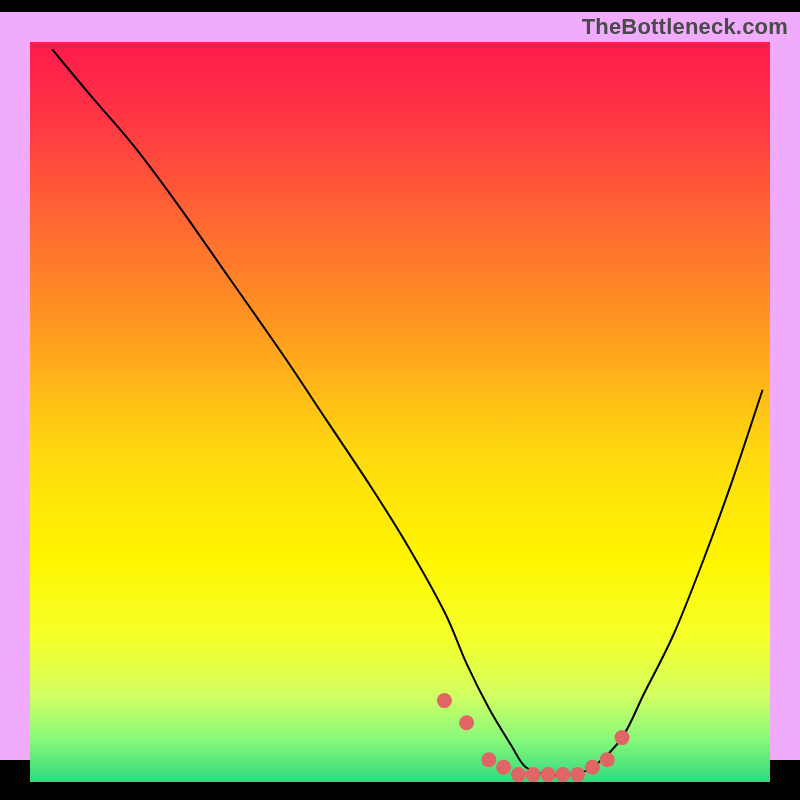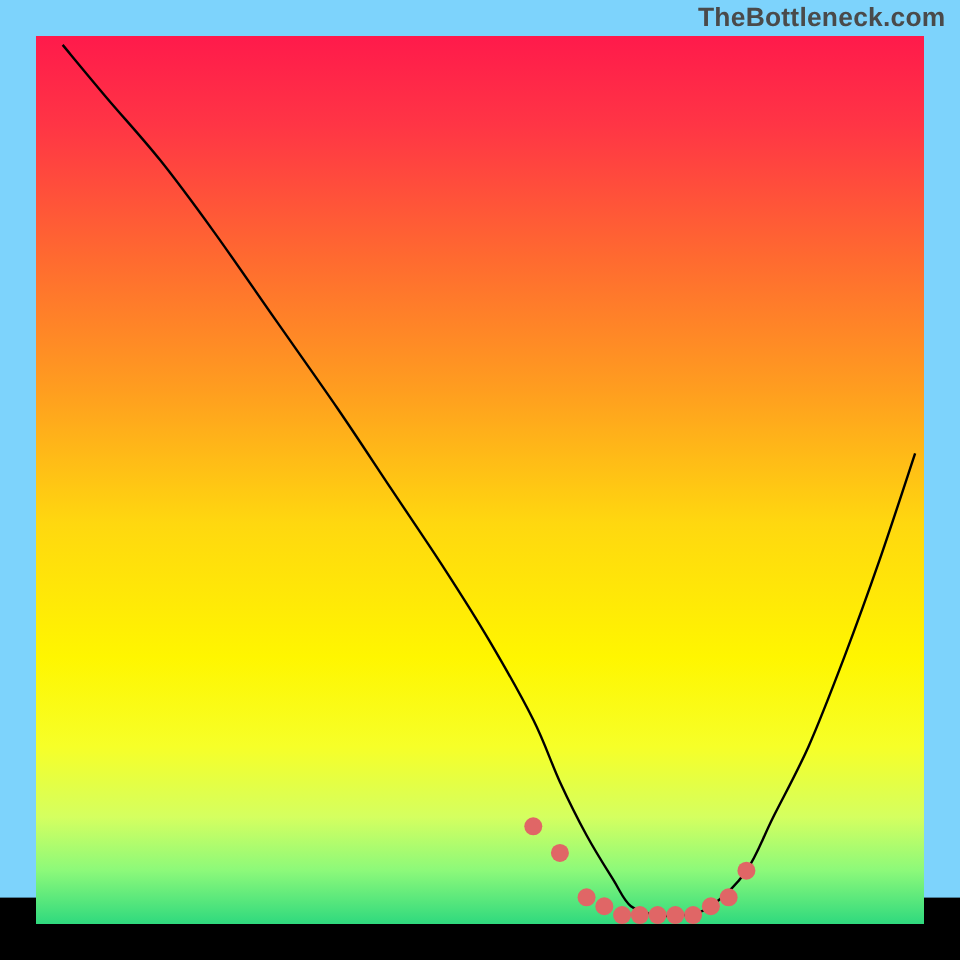--- a/index.html
+++ b/index.html
@@ -5,25 +5,25 @@
   html, body {
     margin: 0;
     padding: 0;
     width: 800px;
     height: 800px;
     background: #000;
     overflow: hidden;
   }
   .frame {
     position: absolute;
-    top: 0;
+    top: 12px;
     left: 0;
     width: 800px;
     height: 748px;
-    background: #7dd3fc;
+    background: #f0abfc;
   }
   .watermark {
     position: absolute;
     top: 2px;
     right: 12px;
     font-family: Arial, Helvetica, sans-serif;
     font-size: 22px;
     font-weight: 600;
     color: #4a4a4a;
     letter-spacing: 0.2px;

